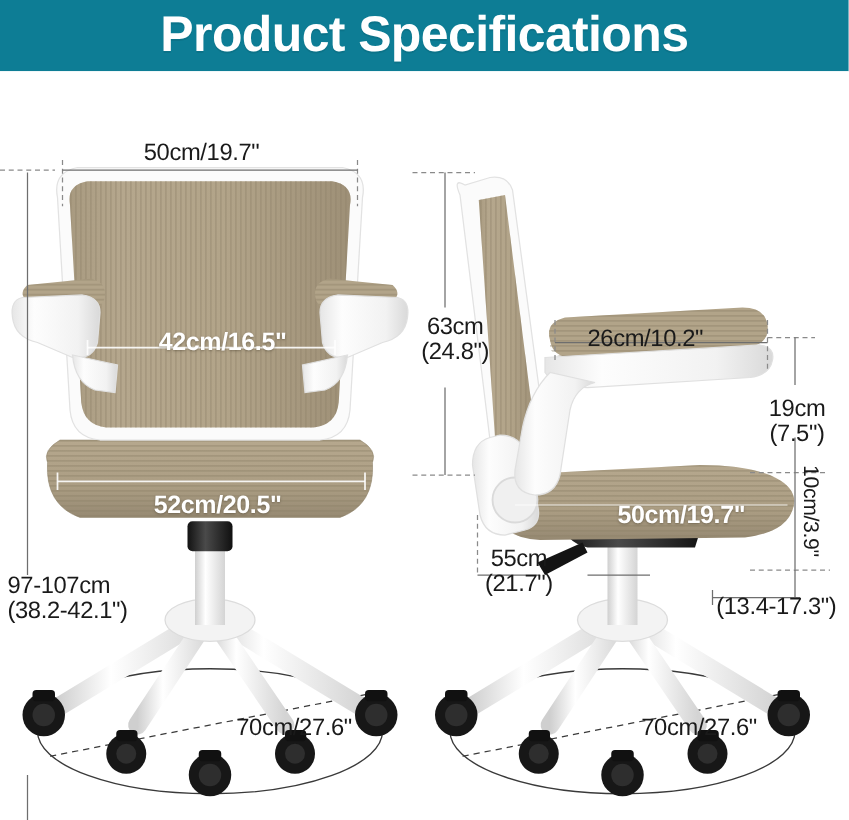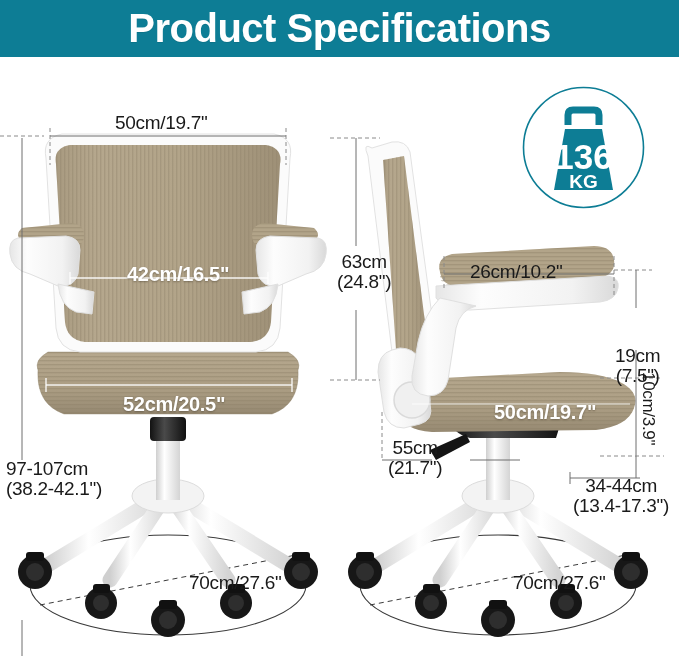--- a/index.html
+++ b/index.html
@@ -64,47 +64,36 @@
   }
 
   .l-50-top   {left:115px;top:113px;}
   .l-42       {left:127px;top:264px;}
   .l-52       {left:123px;top:394px;}
   .l-9710     {left:6px; top:459px;}
   .l-70-left  {left:189px;top:573px;}
 
   .l-63       {left:325px;top:252px;margin-left:12px;}
   .l-26       {left:470px;top:262px;}
-  .l-19       {left:615px;top:318px;margin-top:28px;}
+  .l-19       {left:615px;top:318px;}
   .l-10       {left:657px;top:372px;}
   .l-50-seat  {left:494px;top:402px;}
   .l-55       {left:388px;top:438px;}
   .l-3444     {left:573px;top:476px;}
   .l-70-right {left:513px;top:573px;}
 </style>
 </head>
 <body>
 
 <div id="page">
 
   <div class="header-band"></div>
   <div class="header-title">Product Specifications</div>
   <div class="header-rule"></div>
 
-  <div class="badge">
-    <svg width="125" height="125" viewBox="0 0 125 125">
-      <circle cx="62.5" cy="62.5" r="60" fill="#ffffff" stroke="#0d7d95" stroke-width="1.6"></circle>
-
-      <path d="M47 40 L47 30 Q47 25 52 25 L73 25 Q78 25 78 30 L78 40" fill="none" stroke="#0d7d95" stroke-width="7" stroke-linecap="butt"></path>
-
-      <path d="M44 44 L81 44 L92 105 L33 105 Z" fill="#0d7d95"></path>
-      <text x="62.5" y="84" text-anchor="middle" fill="#ffffff" font-family="Liberation Sans, sans-serif" font-size="35" font-weight="bold">136</text>
-      <text x="62.5" y="103" text-anchor="middle" fill="#ffffff" font-family="Liberation Sans, sans-serif" font-size="19" font-weight="bold">KG</text>
-    </svg>
-  </div>
 
   <div class="stage">
     <svg width="679" height="596" viewBox="0 0 679 596">
       <defs>
         <linearGradient id="meshV" x1="0" y1="0" x2="1" y2="0">
           <stop offset="0%" stop-color="#a89a80"></stop>
           <stop offset="18%" stop-color="#b5a78d"></stop>
           <stop offset="55%" stop-color="#b2a489"></stop>
           <stop offset="100%" stop-color="#9e9077"></stop>
         </linearGradient>
@@ -382,18 +371,17 @@
     <div>19cm</div>
     <div>(7.5")</div>
   </div>
   <div class="lbl rot l-10">10cm/3.9"</div>
   <div class="lbl white l-50-seat">50cm/19.7"</div>
   <div class="lbl two ctr l-55">
     <div>55cm</div>
     <div>(21.7")</div>
   </div>
   <div class="lbl two ctr l-3444">
-    <div>34-44cm</div>
     <div>(13.4-17.3")</div>
   </div>
   <div class="lbl l-70-right">70cm/27.6"</div>
 
 </div>
 
 </body></html>

